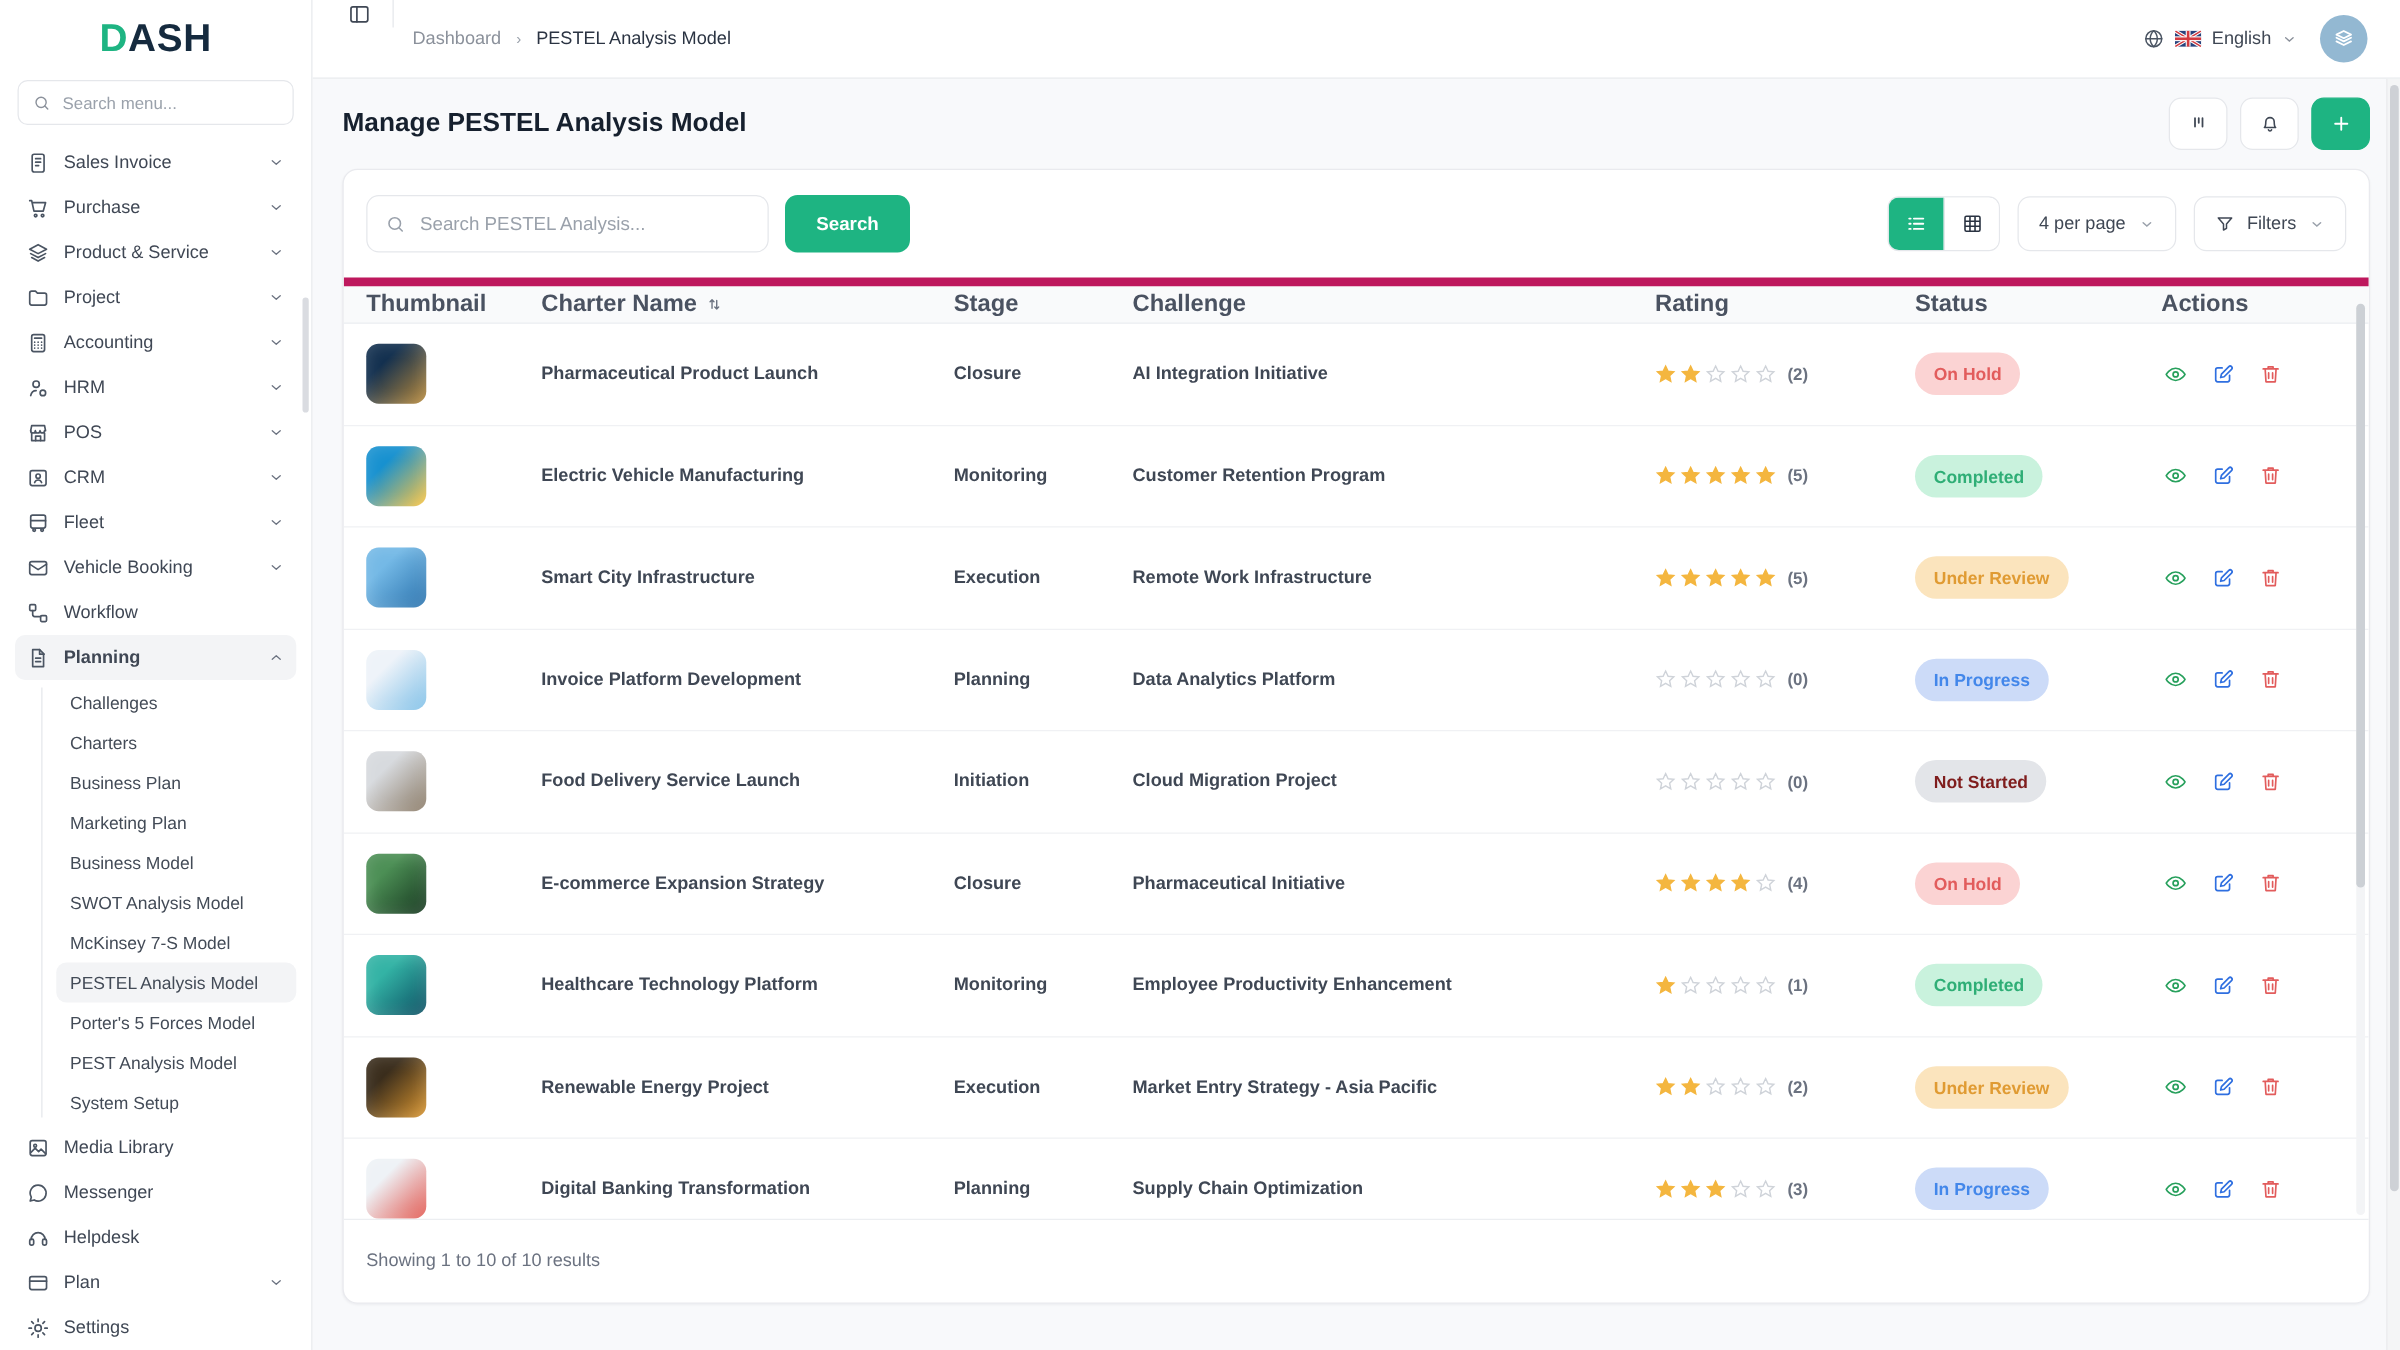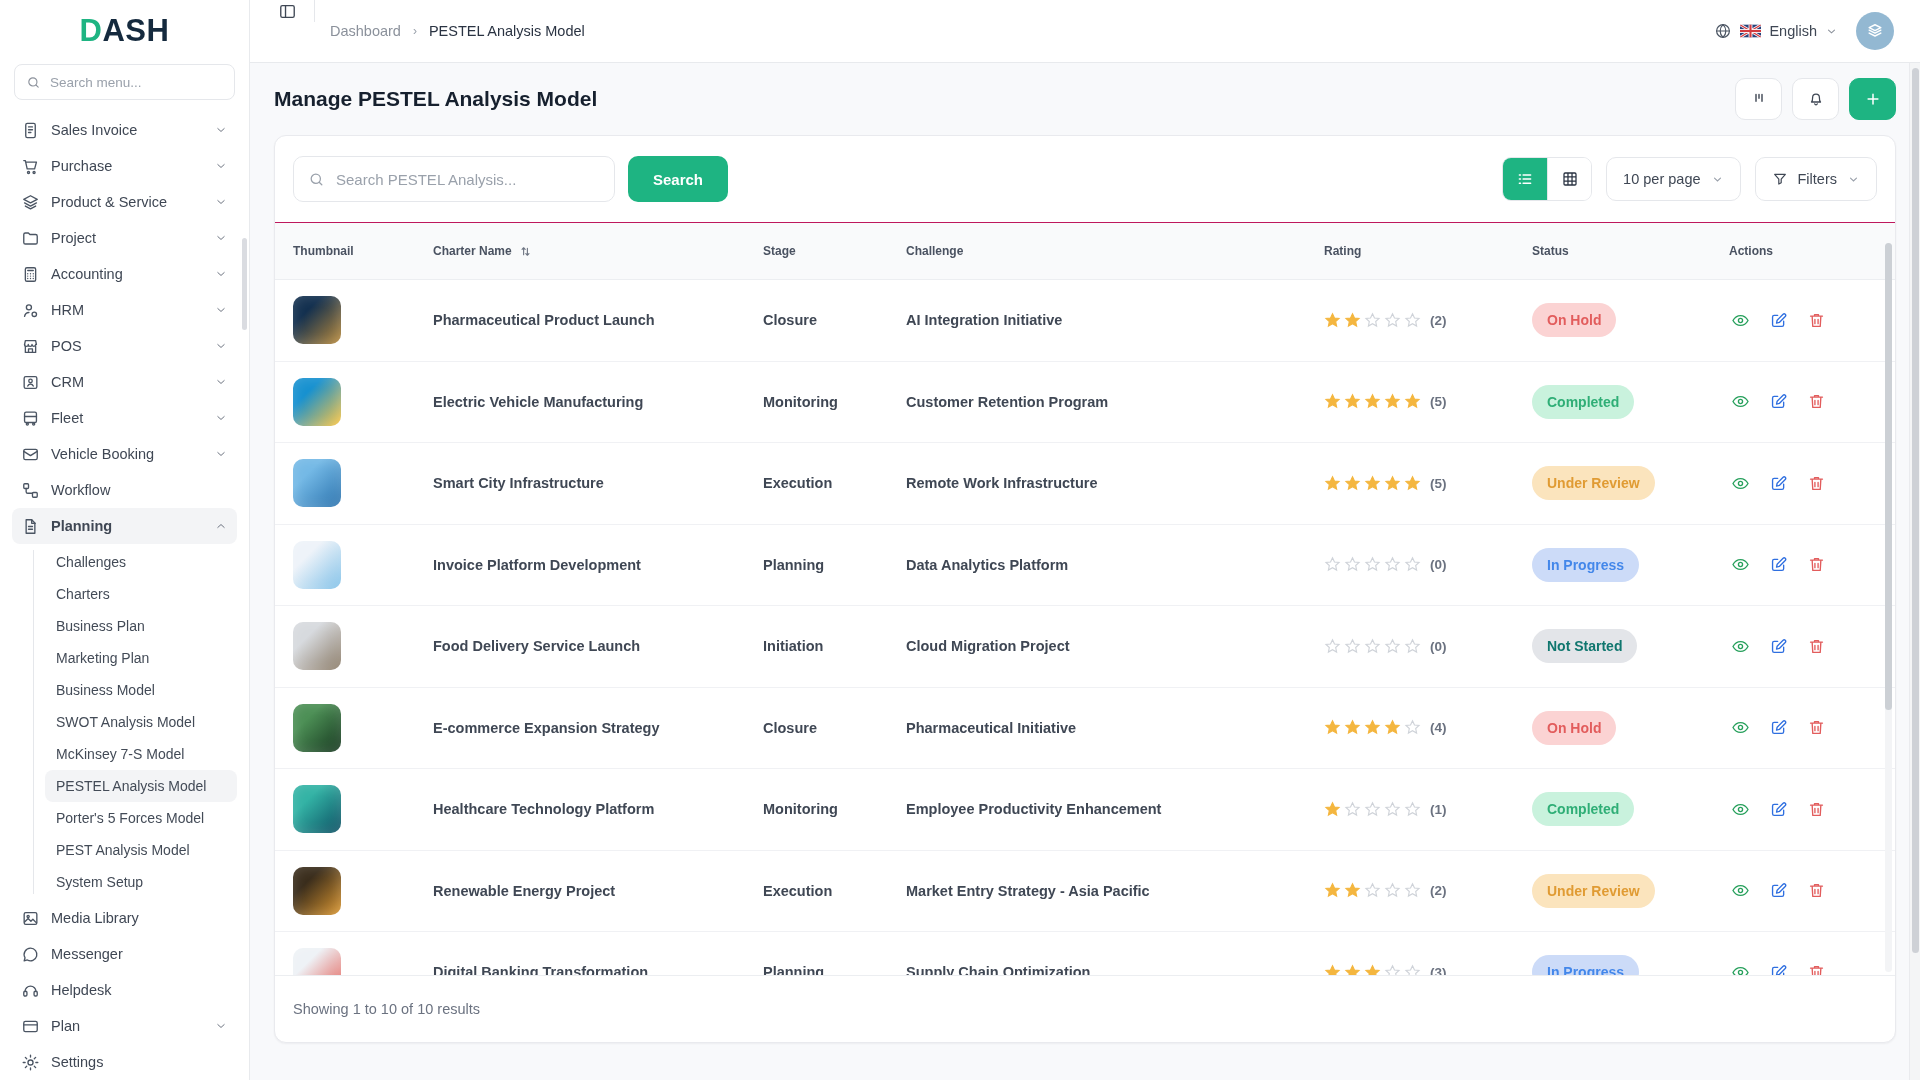--- a/index.html
+++ b/index.html
@@ -82,22 +82,22 @@
                 background:#fff; border:0; color:#2a3342; cursor:pointer; }
   .toggle-btn + .toggle-btn { border-left:1px solid #e5e7eb; }
   .toggle-btn .ic { width:18px; height:18px; }
   .toggle-btn.active { background:var(--accent); color:#fff; }
   .pill-btn { height:44px; background:#fff; border:1px solid #e5e7eb; border-radius:10px; padding:0 16px;
               display:flex; align-items:center; gap:10px; font-size:14.5px; color:#3f4754; cursor:pointer; font-family:inherit; }
   .pill-btn .chev { width:13px; height:13px; color:#9aa1ab; }
   .pill-btn .ic { width:16px; height:16px; }
 
   .tgrid { display:grid; grid-template-columns:140px 330px 143px 418px 208px 197px 1fr; padding:0 18px; align-items:center;font-weight:bold; }
-  .thead { background:#f9fafb; border-top:1px solid #be185d; border-bottom:1px solid #eceef1;
-           height:58px; font-size:12px; font-weight:700; color:#4a5261; flex:none; }
+  .thead { background:#f9fafb; border-top:7px solid #be185d; border-bottom:1px solid #eceef1;
+           height:37px; font-size:19px; font-weight:700; color:#4a5261; flex:none; }
   .th { display:flex; align-items:center; gap:6px; }
   .th .ic { width:15px; height:15px; color:#6d7482; }
   .tbody { flex:1; overflow:hidden; }
   .trow { height:81.5px; border-bottom:1px solid #f0f1f4; font-size:14.5px; color:#3f4754; }
   .thumb { width:48px; height:48px; border-radius:10px; box-shadow:inset 0 0 14px rgba(255,255,255,.18); }
   .cell-rating { display:flex; align-items:center; gap:3px; }
   .star { width:17px; height:17px; fill:none; stroke:#cfd3d9; stroke-width:1.6; flex:none; }
   .star.fill { fill:var(--star); stroke:var(--star); }
   .rcount { margin-left:6px; color:#6b7280; font-size:13.5px; }
   .badge { display:inline-block; padding:9px 15px; border-radius:999px; font-size:14px; }
@@ -408,21 +408,21 @@
                   </svg>
               </button>
               <button class="toggle-btn">
                 <svg class="ic" viewBox="0 0 24 24" fill="none" stroke="currentColor" stroke-width="1.7">
                     <rect x="4" y="4" width="16" height="16" rx="1.5"></rect>
                     <path d="M4 9.3h16M4 14.7h16M9.3 4v16M14.7 4v16"></path>
                   </svg>
               </button>
             </div>
             <button class="pill-btn">
-              <span>10 per page</span>
+              <span>4 per page</span>
               <svg class="chev" viewBox="0 0 24 24" fill="none" stroke="currentColor" stroke-width="2.2" stroke-linecap="round">
                   <path d="M6.5 9.5l5.5 5 5.5-5"></path>
                 </svg>
             </button>
             <button class="pill-btn">
               <svg class="ic" viewBox="0 0 24 24" fill="none" stroke="currentColor" stroke-width="1.8" stroke-linejoin="round">
                   <path d="M4 5h16l-6.2 7.2v5.3l-3.6 2v-7.3L4 5z"></path>
                 </svg>
               <span>Filters</span>
               <svg class="chev" viewBox="0 0 24 24" fill="none" stroke="currentColor" stroke-width="2.2" stroke-linecap="round">
@@ -654,21 +654,21 @@
                   <path d="M12 2.6l2.8 5.9 6.4.7-4.7 4.3 1.3 6.3-5.8-3.3-5.8 3.3 1.3-6.3L2.8 9.2l6.4-.7z"></path>
                 </svg>
                 <svg class="star" viewBox="0 0 24 24">
                   <path d="M12 2.6l2.8 5.9 6.4.7-4.7 4.3 1.3 6.3-5.8-3.3-5.8 3.3 1.3-6.3L2.8 9.2l6.4-.7z"></path>
                 </svg>
                 <svg class="star" viewBox="0 0 24 24">
                   <path d="M12 2.6l2.8 5.9 6.4.7-4.7 4.3 1.3 6.3-5.8-3.3-5.8 3.3 1.3-6.3L2.8 9.2l6.4-.7z"></path>
                 </svg>
                 <span class="rcount">(0)</span>
               </div>
-              <div><span class="badge" style="background:#e3e5e9;color:#0f766e">Not Started</span></div>
+              <div><span class="badge" style="background:#e3e5e9;color:#7f1d1d">Not Started</span></div>
               <div class="cell-actions">
                 <button class="act" style="color:var(--view-icon)">
                   <svg class="ic " viewBox="0 0 24 24" fill="none" stroke="currentColor" stroke-width="1.7" stroke-linecap="round" stroke-linejoin="round">
                     <path d="M2.5 12S6 5.8 12 5.8 21.5 12 21.5 12 18 18.2 12 18.2 2.5 12 2.5 12z"></path>
                     <circle cx="12" cy="12" r="2.6"></circle>
                   </svg>
                 </button>
                 <button class="act" style="color:var(--edit-icon)">
                   <svg class="ic " viewBox="0 0 24 24" fill="none" stroke="currentColor" stroke-width="1.7" stroke-linecap="round" stroke-linejoin="round">
                     <path d="M11 5.5H6.5a2 2 0 00-2 2v10a2 2 0 002 2h10a2 2 0 002-2V13"></path>

